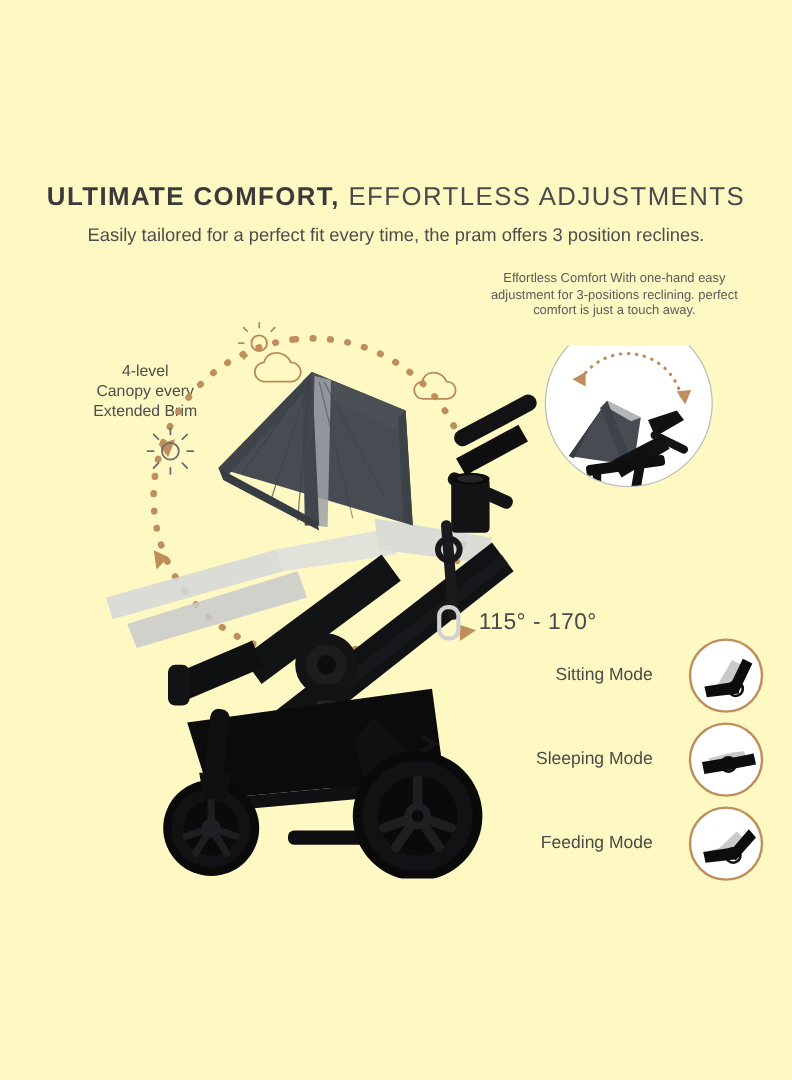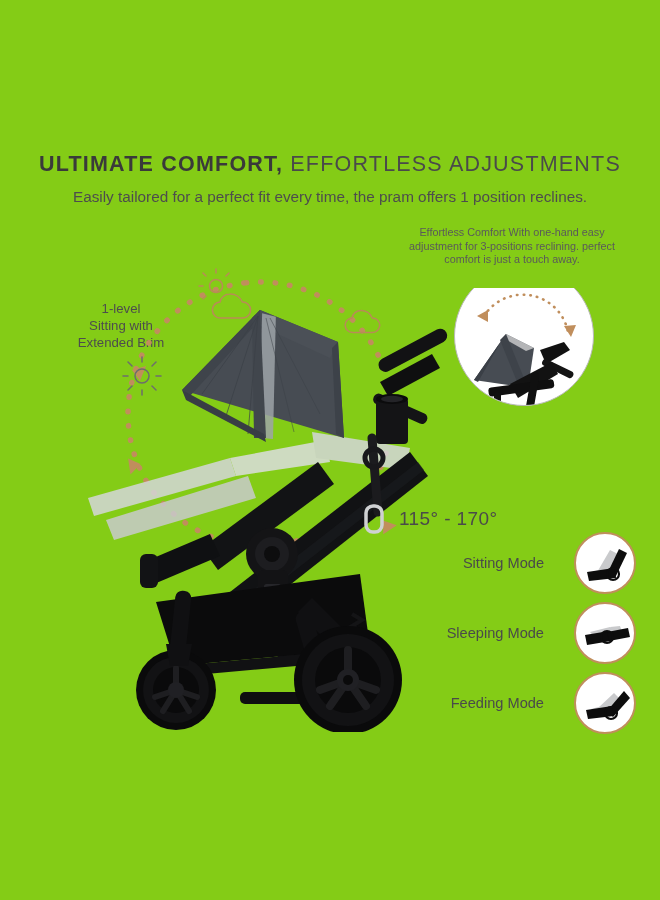--- a/index.html
+++ b/index.html
@@ -3,21 +3,21 @@
 <meta charset="utf-8">
 <style>
   * { box-sizing: border-box; margin: 0; padding: 0; }
   html, body { width: 660px; height: 900px; }
   body {
     background: #ffffff;
     font-family: "Liberation Sans", sans-serif;
     position: relative;
     overflow: hidden;
   }
-  .page { position: relative; width: 660px; height: 900px; background: #84cc16; }
+  .page { position: relative; width: 660px; height: 900px; background: #fef9c3; }
 
   
   .headline {
     position: absolute;
     left: 0; right: 0; top: 152px;
     text-align: center;
     white-space: nowrap;
     letter-spacing: 0.5px;
   }
   .headline .strong {
@@ -129,21 +129,21 @@
   .stroller { position: absolute; left: 0; top: 0; }
 </style>
 </head>
 <body>
 
 <div class="page">
 
   <div class="headline">
     <span class="strong">ULTIMATE COMFORT,</span><span class="light"> EFFORTLESS ADJUSTMENTS</span>
   </div>
-  <div class="subhead">Easily tailored for a perfect fit every time, the pram offers 1 position reclines.</div>
+  <div class="subhead">Easily tailored for a perfect fit every time, the pram offers 3 position reclines.</div>
 
   <div class="inset-caption">Effortless Comfort With one-hand easy adjustment for 3-positions reclining. perfect comfort is just a touch away.</div>
 
   <div class="inset-panel">
     <div class="inset-ring"></div>
     <svg class="inset-art" width="152" height="124" viewBox="0 0 152 124">
       <defs>
         <clipPath id="insetClip">
             <circle cx="76" cy="48" r="69"></circle>
           </clipPath>
@@ -166,22 +166,22 @@
 
       <g>
         <path id="insetArcPath" d="M36 28 A 46 46 0 0 1 120 44" fill="none" stroke="#c08e5c" stroke-width="2.6" stroke-linecap="round" stroke-dasharray="0.5 6.2"></path>
         <path d="M40 22 L29 28 L40 34 Z" fill="#c08e5c"></path>
         <path d="M116 38 L123 49 L128 37 Z" fill="#c08e5c"></path>
       </g>
     </svg>
   </div>
 
   <div class="callout-left">
-    <div>1-level</div>
-    <div>Sitting with</div>
+    <div>4-level</div>
+    <div>Canopy every</div>
     <div>Extended Brim</div>
   </div>
 
   <div class="main-art">
 
     <svg class="main-dots" width="420" height="470" viewBox="0 0 420 470">
       <circle cx="180" cy="152" r="132" fill="none" stroke="#c08e5c" stroke-width="5.5" stroke-linecap="round" stroke-dasharray="0.5 14" transform="rotate(-96 180 152)"></circle>
 
       <path d="M52 108 L66 104 L60 119 Z" fill="#c08e5c"></path>
 

